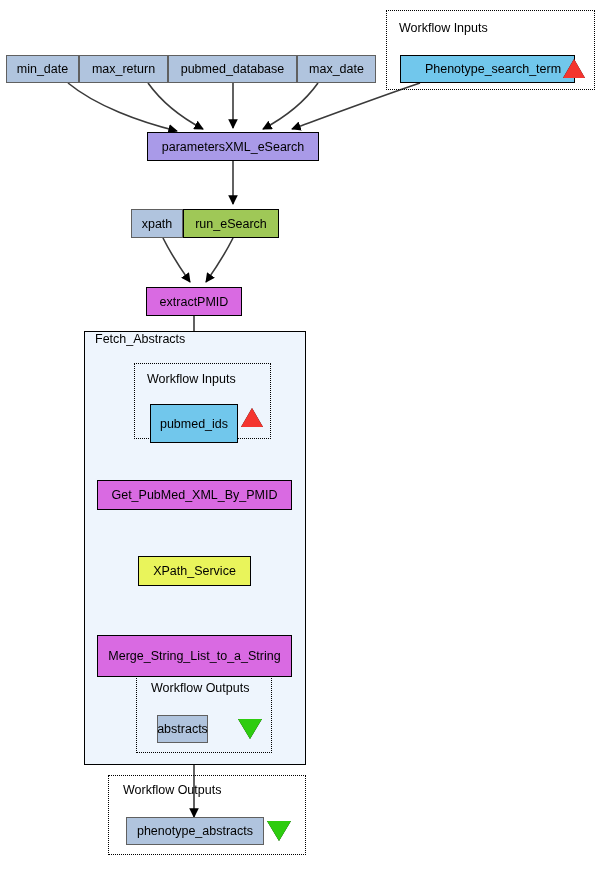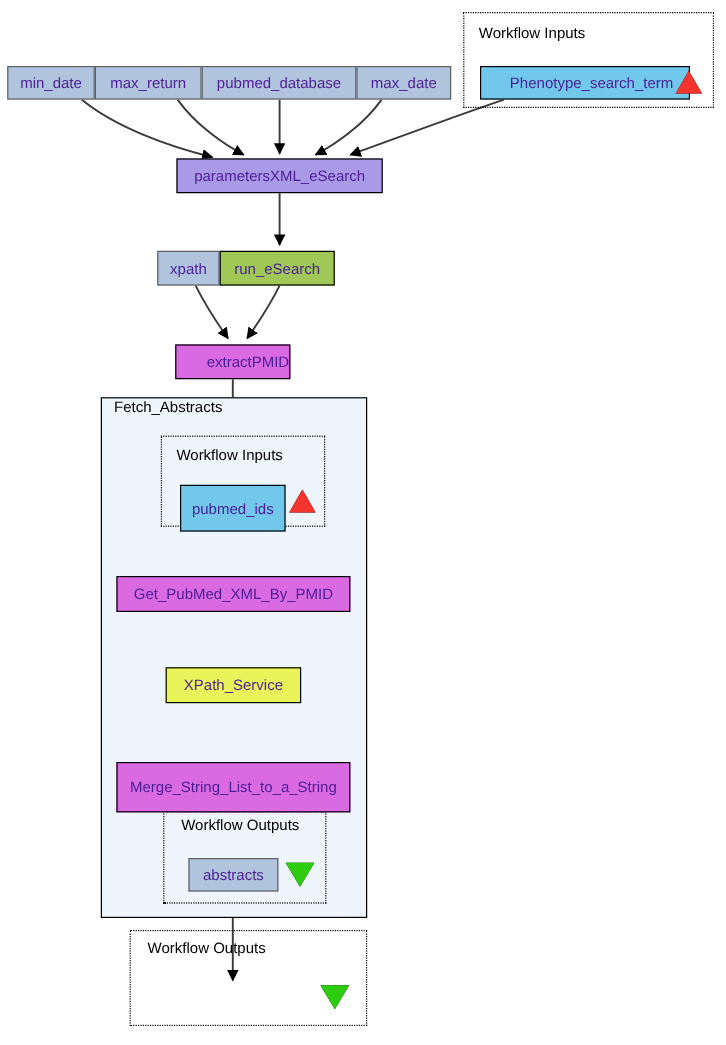--- a/index.html
+++ b/index.html
@@ -26,21 +26,21 @@
     pointer-events: none;
   }
   .node {
     position: absolute;
     box-sizing: border-box;
     border: 1px solid #000000;
     display: flex;
     align-items: center;
     justify-content: center;
     font-size: 12.5px;
-    color: #4c1d95;
+    color: #000000;
     white-space: nowrap;
     letter-spacing: 0px;
     z-index: 3;
   }
   .node.port {
     background: #b0c4de;
     border: 1px solid #606060;
   }
   .node.io {
     background: #71c7ec;
@@ -173,21 +173,21 @@
     <span>parametersXML_eSearch</span>
   </div>
 
   <div class="node port" style="left:131px; top:209px; width:52px; height:29px;">
     <span>xpath</span>
   </div>
   <div class="node proc-green" style="left:183px; top:209px; width:96px; height:29px;">
     <span>run_eSearch</span>
   </div>
 
-  <div class="node proc-magenta" style="left:146px; top:287px; width:96px; height:29px;justify-content:flex-end;">
+  <div class="node proc-magenta" style="left:146px; top:287px; width:96px; height:29px;">
     <span>extractPMID</span>
   </div>
 
   <div class="group-solid" style="left:84px; top:331px; width:222px; height:434px;"></div>
   <div class="group-label" style="left:95px; top:332px;">Fetch_Abstracts</div>
 
   <div class="group-dashed" style="left:134px; top:363px; width:137px; height:76px;"></div>
   <div class="group-label" style="left:147px; top:372px;">Workflow Inputs</div>
 
   <div class="node io" style="left:150px; top:404px; width:88px; height:39px;">
@@ -203,23 +203,26 @@
     <span>XPath_Service</span>
   </div>
 
   <div class="node proc-magenta" style="left:97px; top:635px; width:195px; height:42px;">
     <span>Merge_String_List_to_a_String</span>
   </div>
 
   <div class="group-dashed" style="left:136px; top:676px; width:136px; height:77px;"></div>
   <div class="group-label" style="left:151px; top:681px;">Workflow Outputs</div>
 
-  <div class="node port" style="left:157px; top:715px; width:75px; height:28px;">
+  <div class="node port" style="left:157px; top:715px; width:51px; height:28px;">
     <span>abstracts</span>
   </div>
   <div class="tri tri-down" style="left:238px; top:719px;"></div>
 
   <div class="group-dashed" style="left:108px; top:775px; width:198px; height:80px;"></div>
   <div class="group-label" style="left:123px; top:783px;">Workflow Outputs</div>
 
+  <div class="node port" style="left:126px; top:817px; width:138px; height:28px;">
+    <span>phenotype_abstracts</span>
+  </div>
   <div class="tri tri-down" style="left:267px; top:821px;"></div>
 
 </div>
 
 </body></html>

